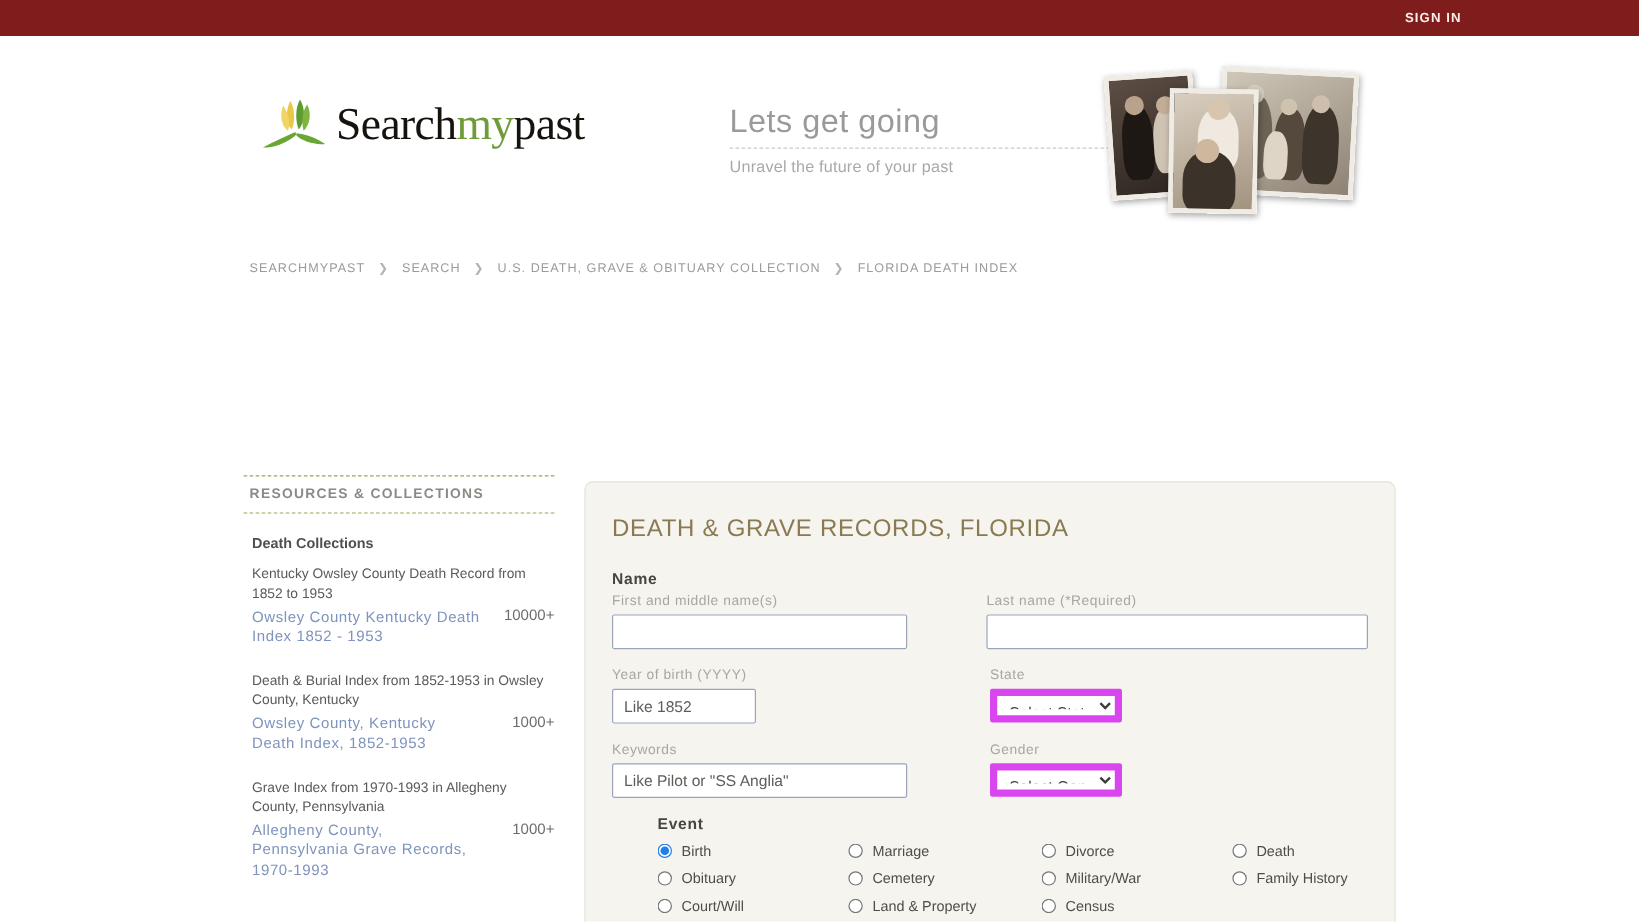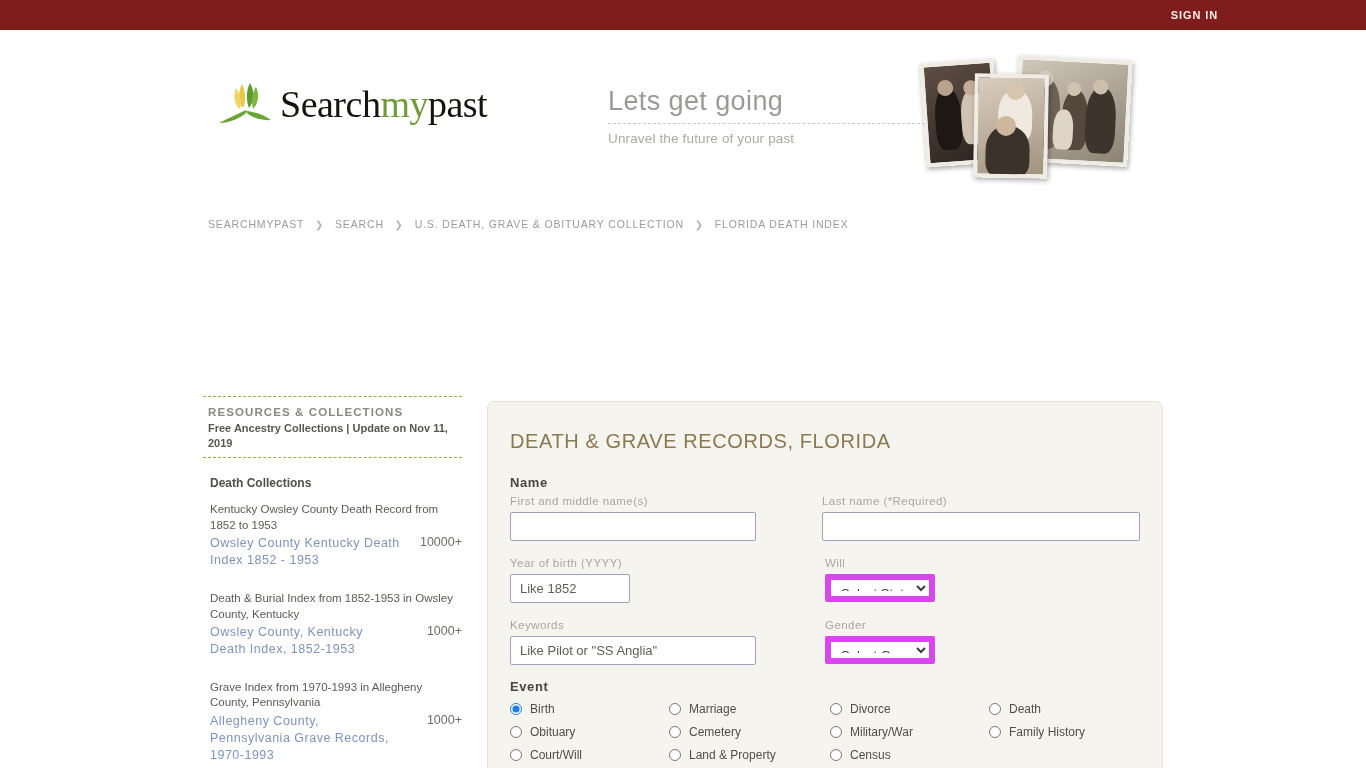--- a/index.html
+++ b/index.html
@@ -216,21 +216,21 @@
     background: #fff;
     border: 6px solid #d946ef;
     border-radius: 2px;
     padding: 5px 6px;
     outline: none;
     width: 110px;
     height: 28px;
   }
 
   
-  .event-sec { margin-top: 14px; }
+  .event-sec { margin-top: 14px; margin-left: 38px; }
   .radio-grid {
     display: grid;
     grid-template-columns: 159px 161px 159px auto;
     row-gap: 9px;
     margin-top: 8px;
   }
   .opt { display: flex; align-items: center; font-size: 12px; color: #4e4e49; }
   .opt input { margin: 0 8px 0 0; }
   input[type=radio] { width: 12px; height: 12px; accent-color: #1f7fe8; cursor: pointer; }
 </style>
@@ -302,21 +302,20 @@
     <span class="crumb">FLORIDA DEATH INDEX</span>
   </div>
 </div>
 
 <div class="content">
 
   <div class="sidebar">
     <div class="hr-dash"></div>
     <div class="side-head">
       <div class="title">RESOURCES &amp; COLLECTIONS</div>
-      <div class="sub">Free Ancestry Collections | Update on Nov 11, 2019</div>
     </div>
     <div class="hr-dash"></div>
 
     <div class="cat-title">Death Collections</div>
 
     <div class="coll-item">
       <div class="coll-desc">Kentucky Owsley County Death Record from 1852 to 1953</div>
       <div class="coll-row">
         <div class="coll-link">Owsley County Kentucky Death Index 1852 - 1953</div>
         <div class="coll-count">10000+</div>
@@ -356,21 +355,21 @@
         <input type="text" class="w-mid" placeholder="" style="">
       </div>
     </div>
 
     <div class="grid2" style="margin-top:16px;">
       <div class="col-l">
         <div class="field-label">Year of birth (YYYY)</div>
         <input type="text" class="w-small" placeholder="Like 1852" style="">
       </div>
       <div class="col-r">
-        <div class="field-label">Will</div>
+        <div class="field-label">State</div>
         <select>
           <option>Select State</option>
         </select>
       </div>
     </div>
 
     <div class="grid2" style="margin-top:16px;">
       <div class="col-l">
         <div class="field-label">Keywords</div>
         <input type="text" class="w-wide" placeholder="Like Pilot or &quot;SS Anglia&quot;" style="">

